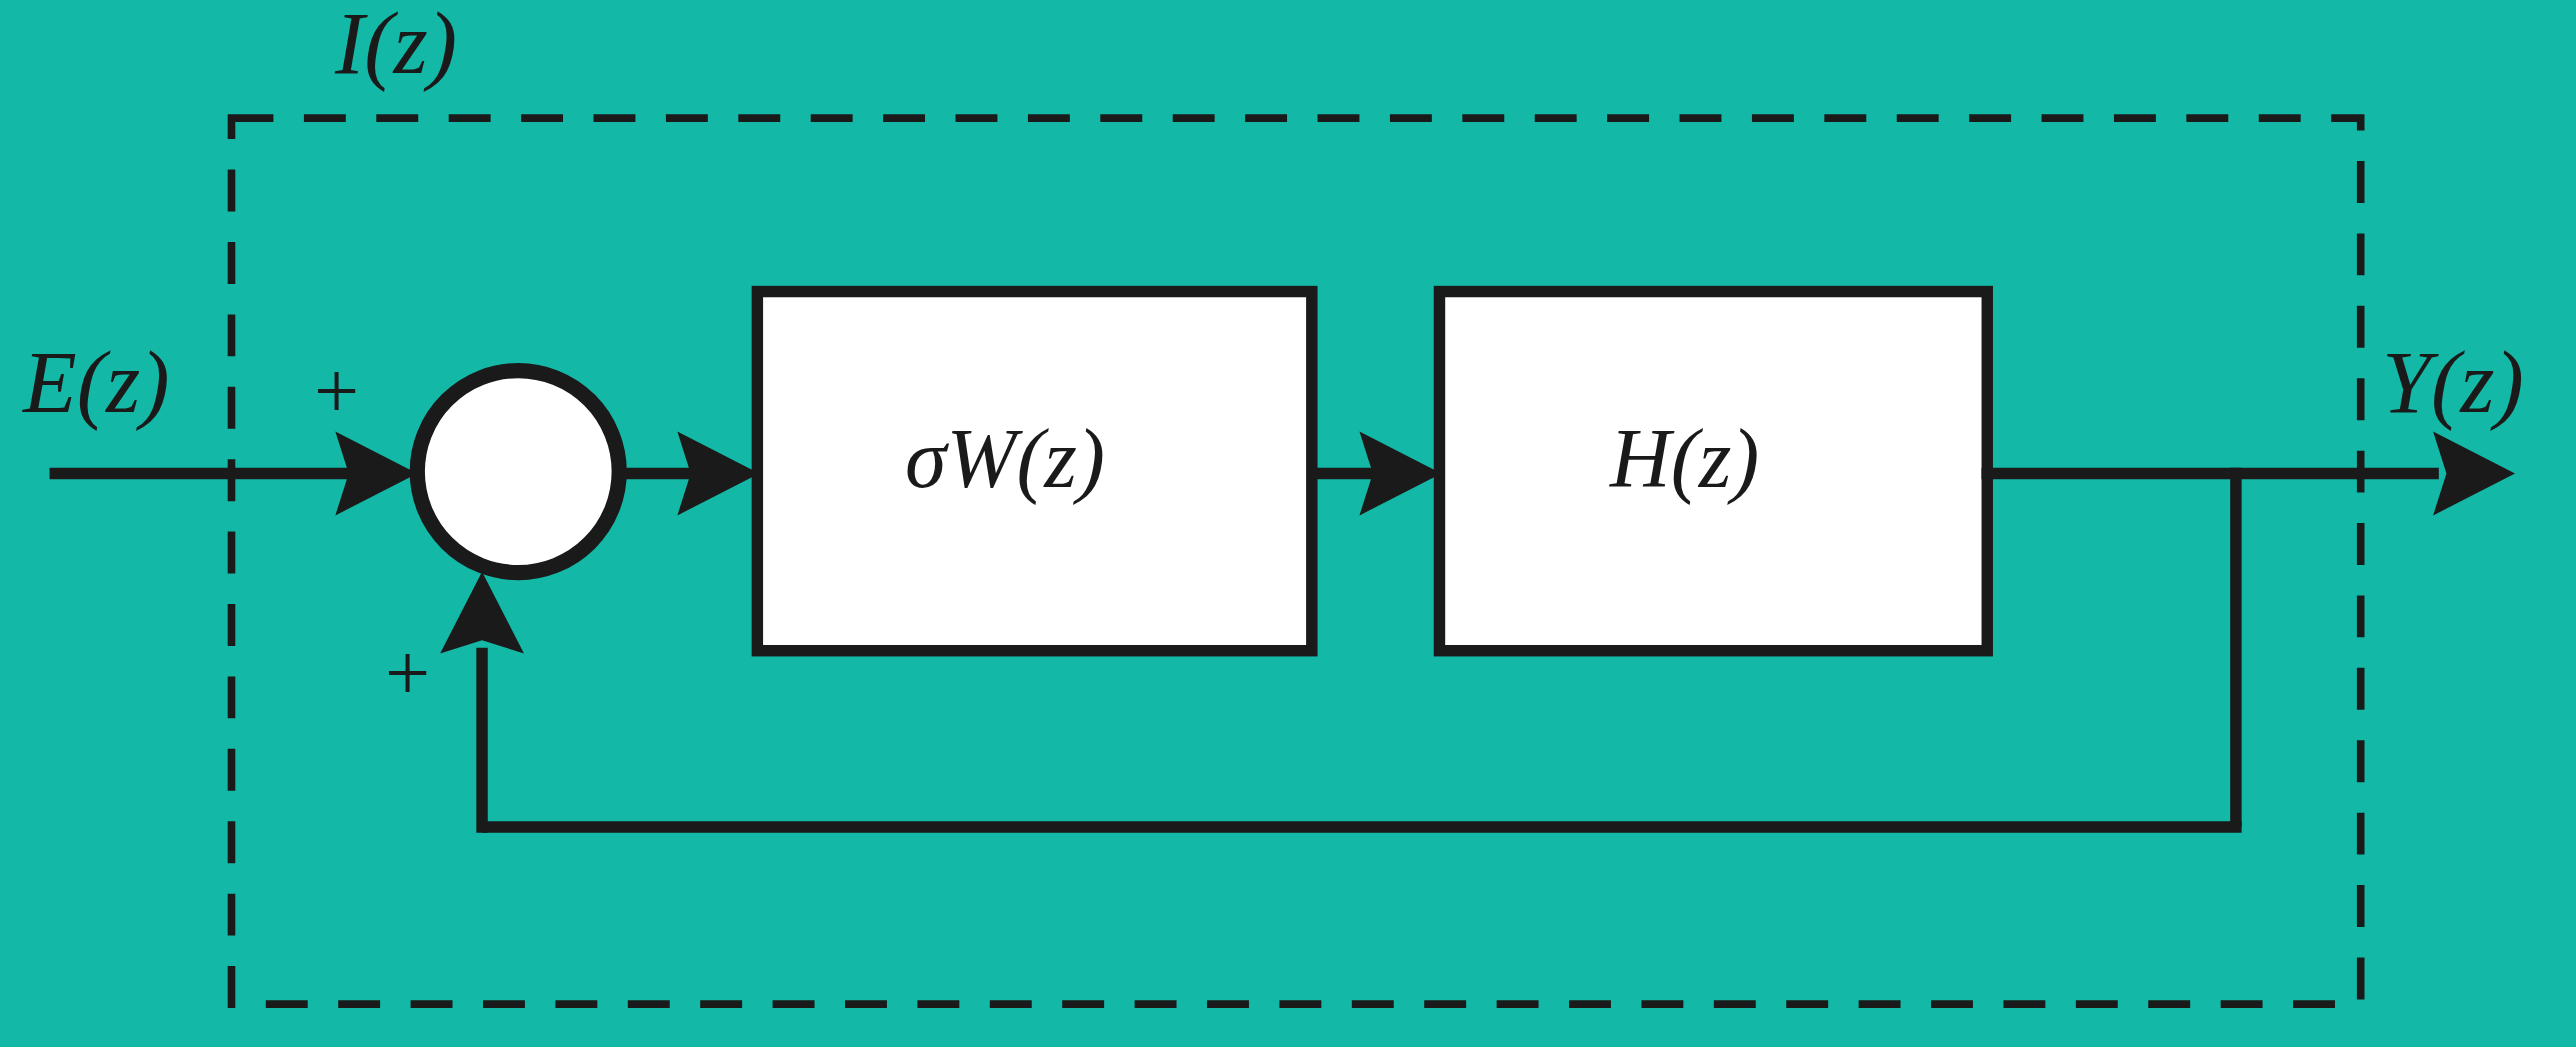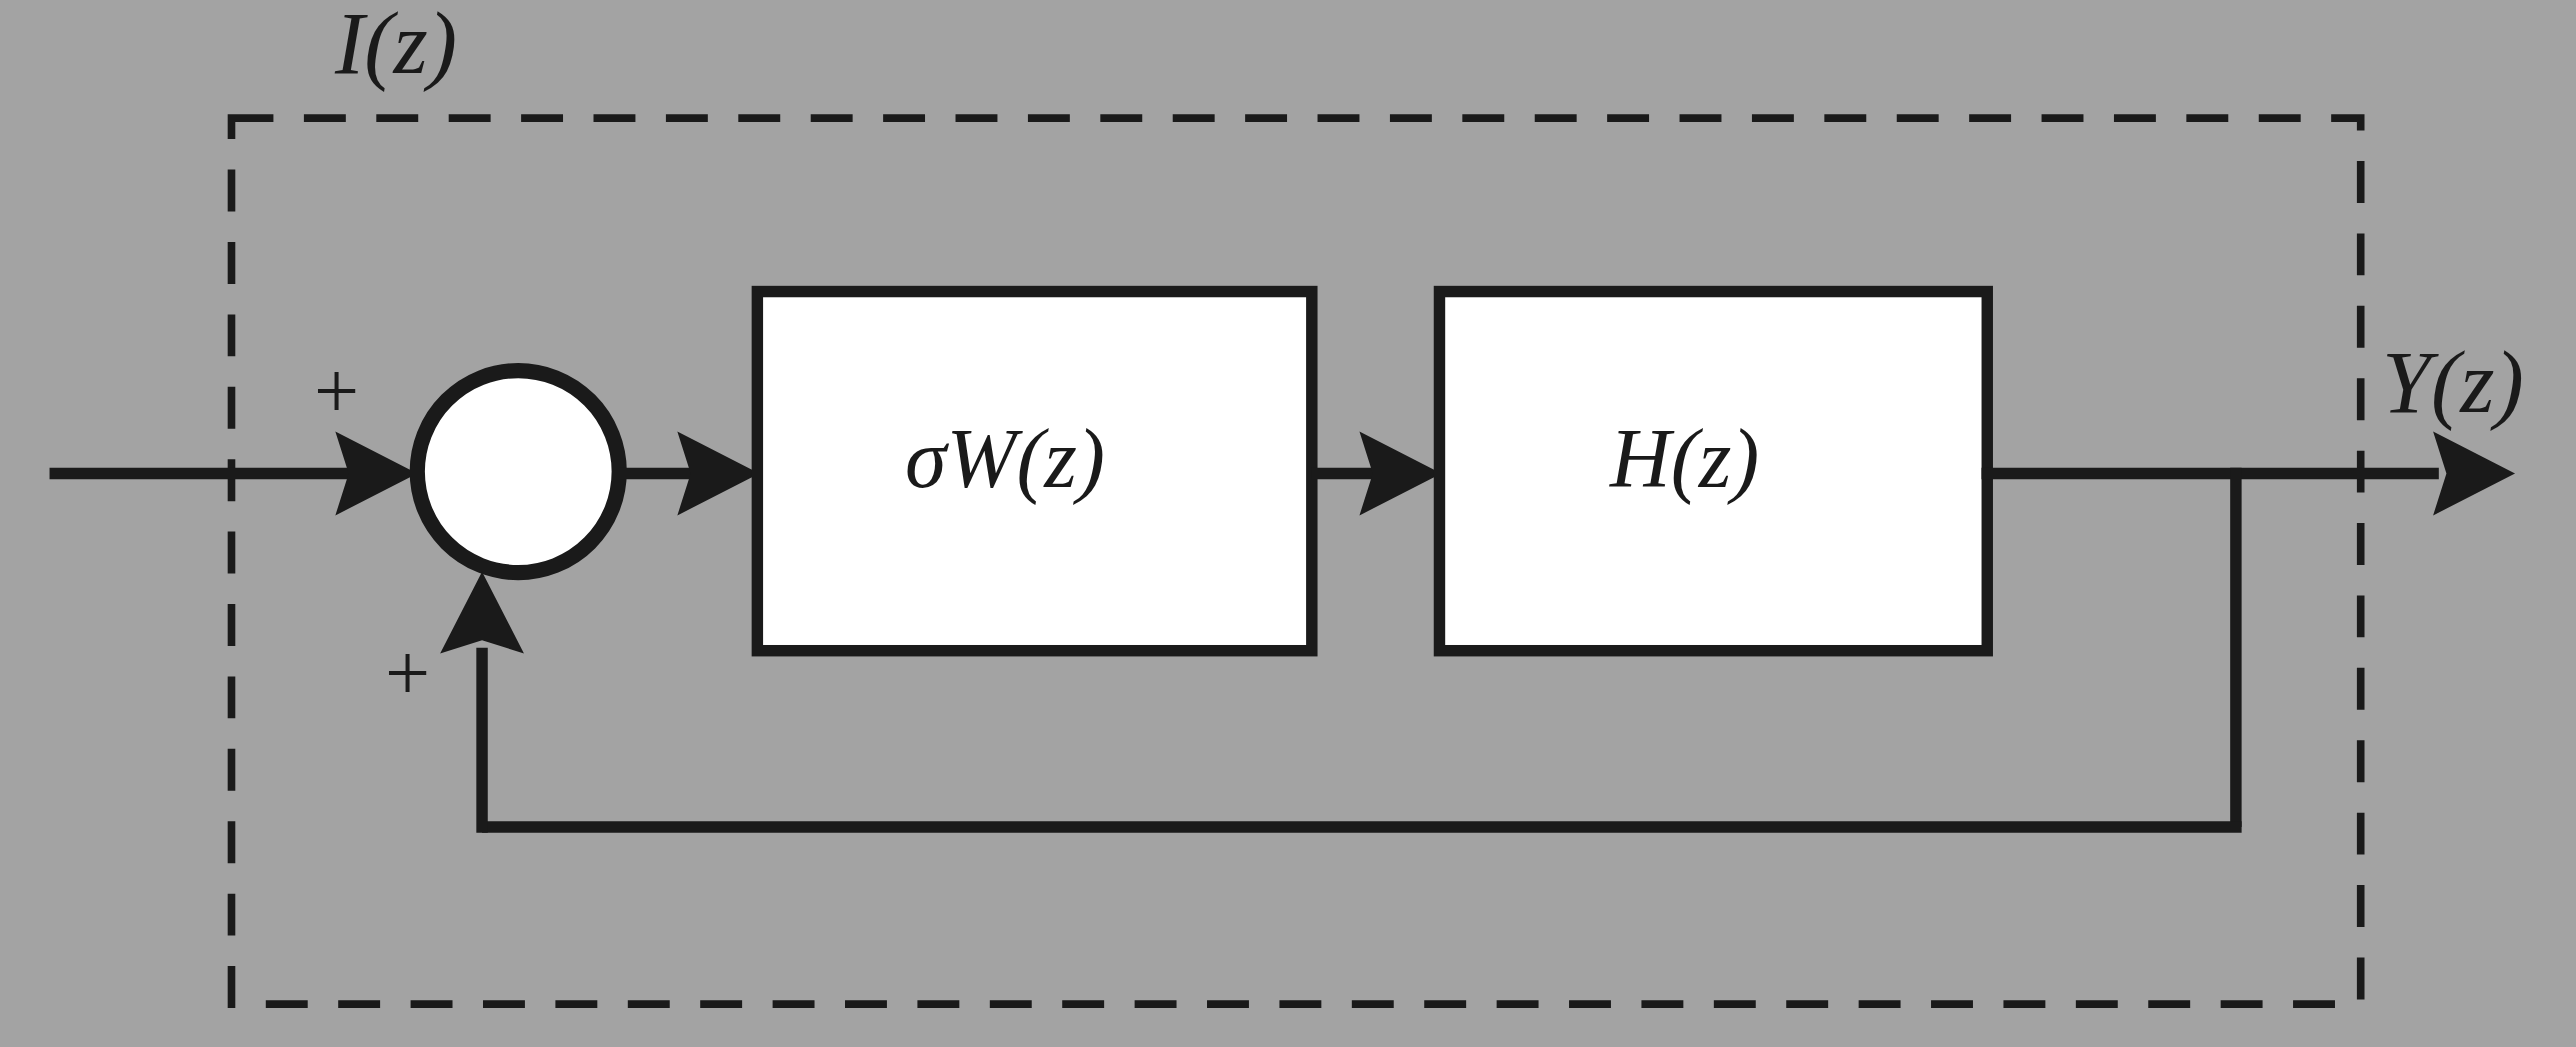--- a/index.html
+++ b/index.html
@@ -45,21 +45,21 @@
   #label-Ez    { left: 23px;   top: 339px; font-size: 88px; }
   #label-Yz    { left: 2382px; top: 339px; font-size: 88px; }
   #label-sigmaW{ left: 905px;  top: 417px; font-size: 84px; }
   #label-Hz    { left: 1610px; top: 417px; font-size: 84px; }
   #label-plus-1{ left: 314px;  top: 351px; font-size: 80px; }
   #label-plus-2{ left: 385px;  top: 633px; font-size: 80px; }
 </style>
 </head>
 <body>
 
-<div id="canvas" style="background: #a3a3a3;">
+<div id="canvas" style="background: #14b8a6;">
 
   <svg id="diagram-svg" viewBox="0 0 2704 1100">
     <defs>
       
     </defs>
 
     <rect id="enclosure-rect" x="243" y="124" width="2235" height="930" fill="none" stroke="#1a1a1a" stroke-width="8" stroke-dasharray="44 32"></rect>
 
     <line x1="52" y1="497" x2="400" y2="497" stroke="#1a1a1a" stroke-width="12"></line>
     <polygon points="438,497 352,453 366,497 352,541" fill="#1a1a1a"></polygon>
@@ -82,20 +82,23 @@
     <line x1="2347" y1="491" x2="2347" y2="868" stroke="#1a1a1a" stroke-width="12"></line>
     <line x1="2353" y1="868" x2="506" y2="868" stroke="#1a1a1a" stroke-width="12"></line>
     <line x1="506" y1="874" x2="506" y2="680" stroke="#1a1a1a" stroke-width="12"></line>
     <polygon points="506,600 462,686 506,672 550,686" fill="#1a1a1a"></polygon>
   </svg>
 
   <div class="mathlabel" id="label-Iz">
     <span>I(z)</span>
   </div>
 
+  <div class="mathlabel" id="label-Ez">
+    <span>E(z)</span>
+  </div>
 
   <div class="mathlabel" id="label-sigmaW">
     <span>σW(z)</span>
   </div>
 
   <div class="mathlabel" id="label-Yz">
     <span>Y(z)</span>
   </div>
 
   <div class="mathlabel" id="label-Hz">

